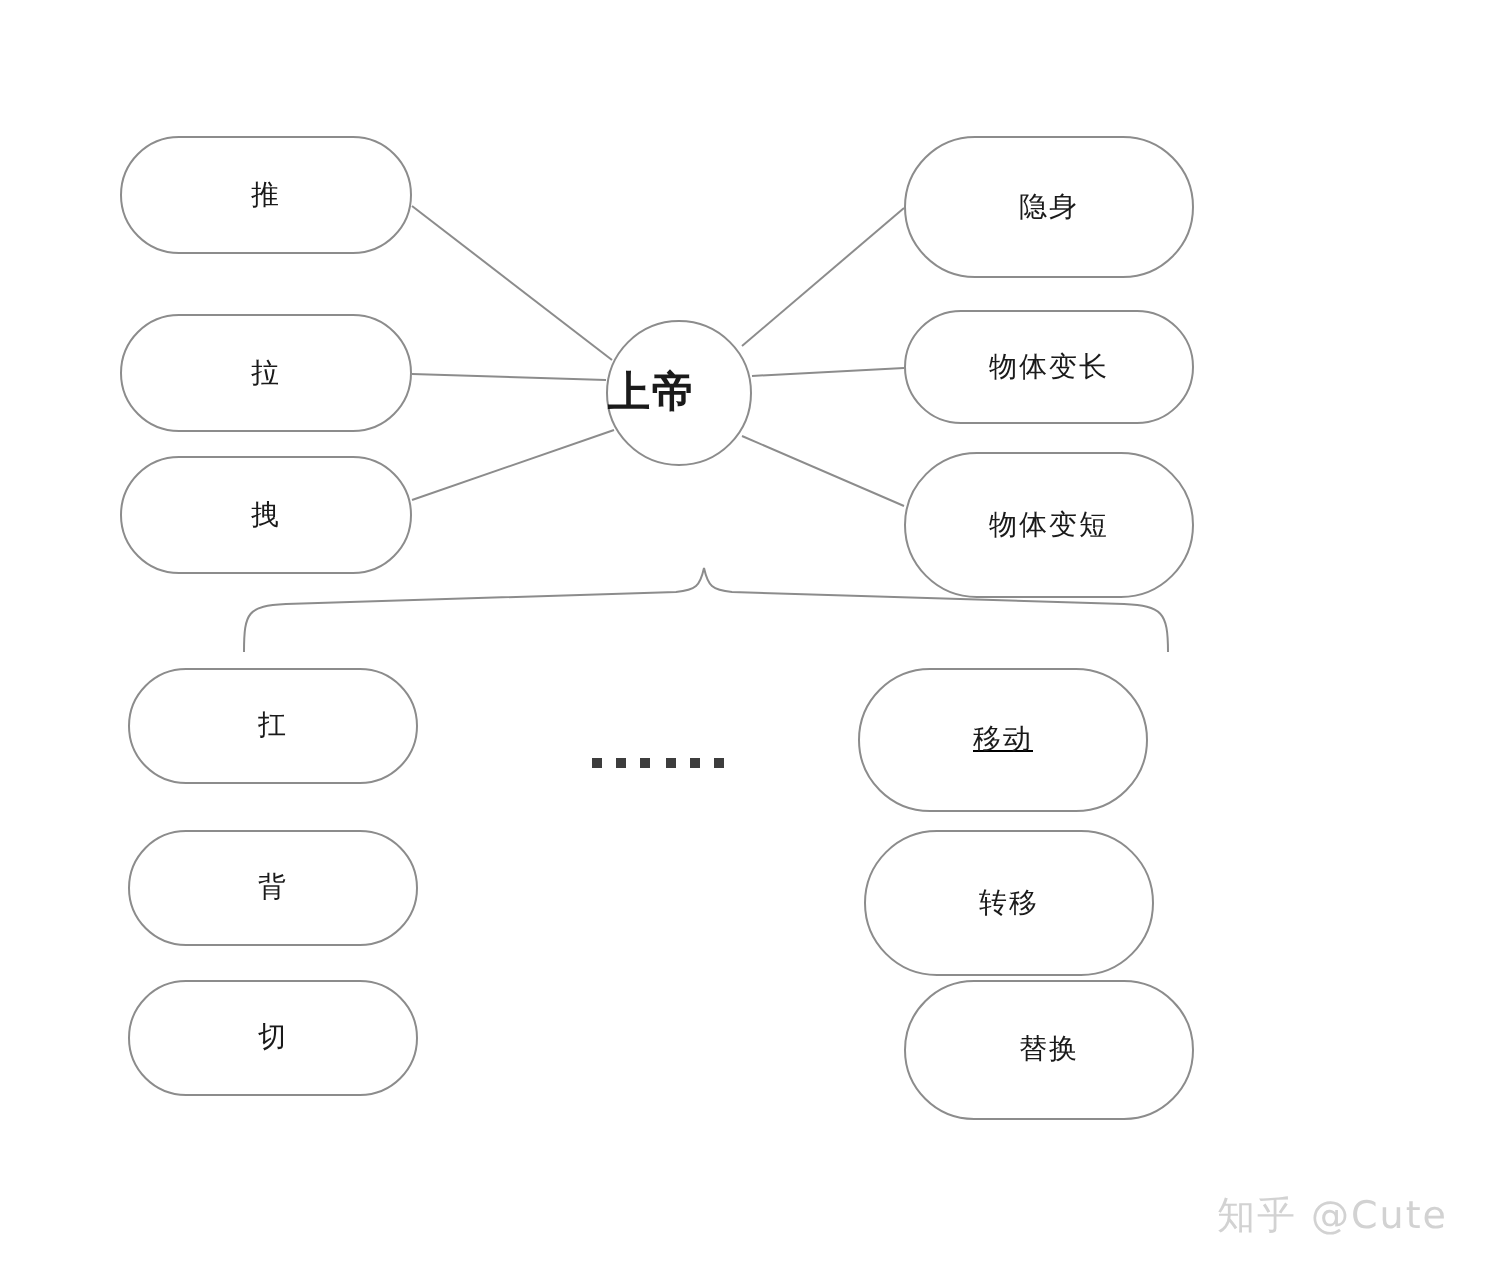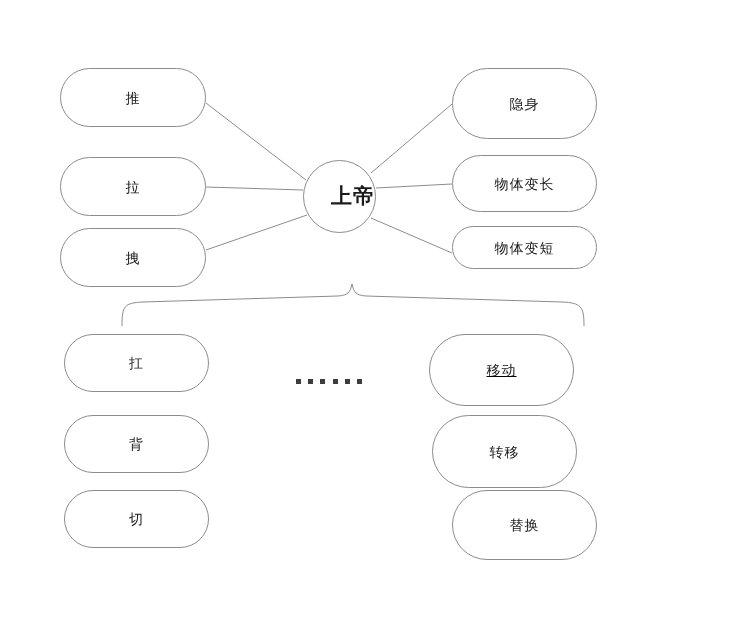--- a/index.html
+++ b/index.html
@@ -46,21 +46,21 @@
     white-space: nowrap;
   }
   .hub {
     position: absolute;
     box-sizing: border-box;
     border: 1px solid #8c8c8c;
     border-radius: 50%;
     background: #ffffff;
     display: flex;
     align-items: center;
-    justify-content: flex-end;
+    justify-content: flex-start;
     left: 303px;
     top: 160px;
     width: 73px;
     height: 73px;
     z-index: 3;
   }
   .hub-label {
     font-size: 21px;
     font-weight: bold;
     color: #1a1a1a;
@@ -125,21 +125,21 @@
       </div>
       <div class="node" style="left: 60px; top: 228px; width: 146px; height: 59px;">
         <span class="node-label">拽</span>
       </div>
       <div class="node" style="left: 452px; top: 68px; width: 145px; height: 71px;">
         <span class="node-label">隐身</span>
       </div>
       <div class="node" style="left: 452px; top: 155px; width: 145px; height: 57px;">
         <span class="node-label">物体变长</span>
       </div>
-      <div class="node" style="left: 452px; top: 226px; width: 145px; height: 43px;">
+      <div class="node" style="left: 452px; top: 226px; width: 145px; height: 73px;">
         <span class="node-label">物体变短</span>
       </div>
       <div class="node" style="left: 64px; top: 334px; width: 145px; height: 58px;">
         <span class="node-label">扛</span>
       </div>
       <div class="node" style="left: 64px; top: 415px; width: 145px; height: 58px;">
         <span class="node-label">背</span>
       </div>
       <div class="node" style="left: 64px; top: 490px; width: 145px; height: 58px;">
         <span class="node-label">切</span>
@@ -157,14 +157,15 @@
 
   <div id="ellipsis">
       <span></span>
       <span></span>
       <span></span>
       <span></span>
       <span></span>
       <span></span>
     </div>
 
+  <div id="watermark">知乎 @Cute</div>
 
 </div>
 
 </body></html>

